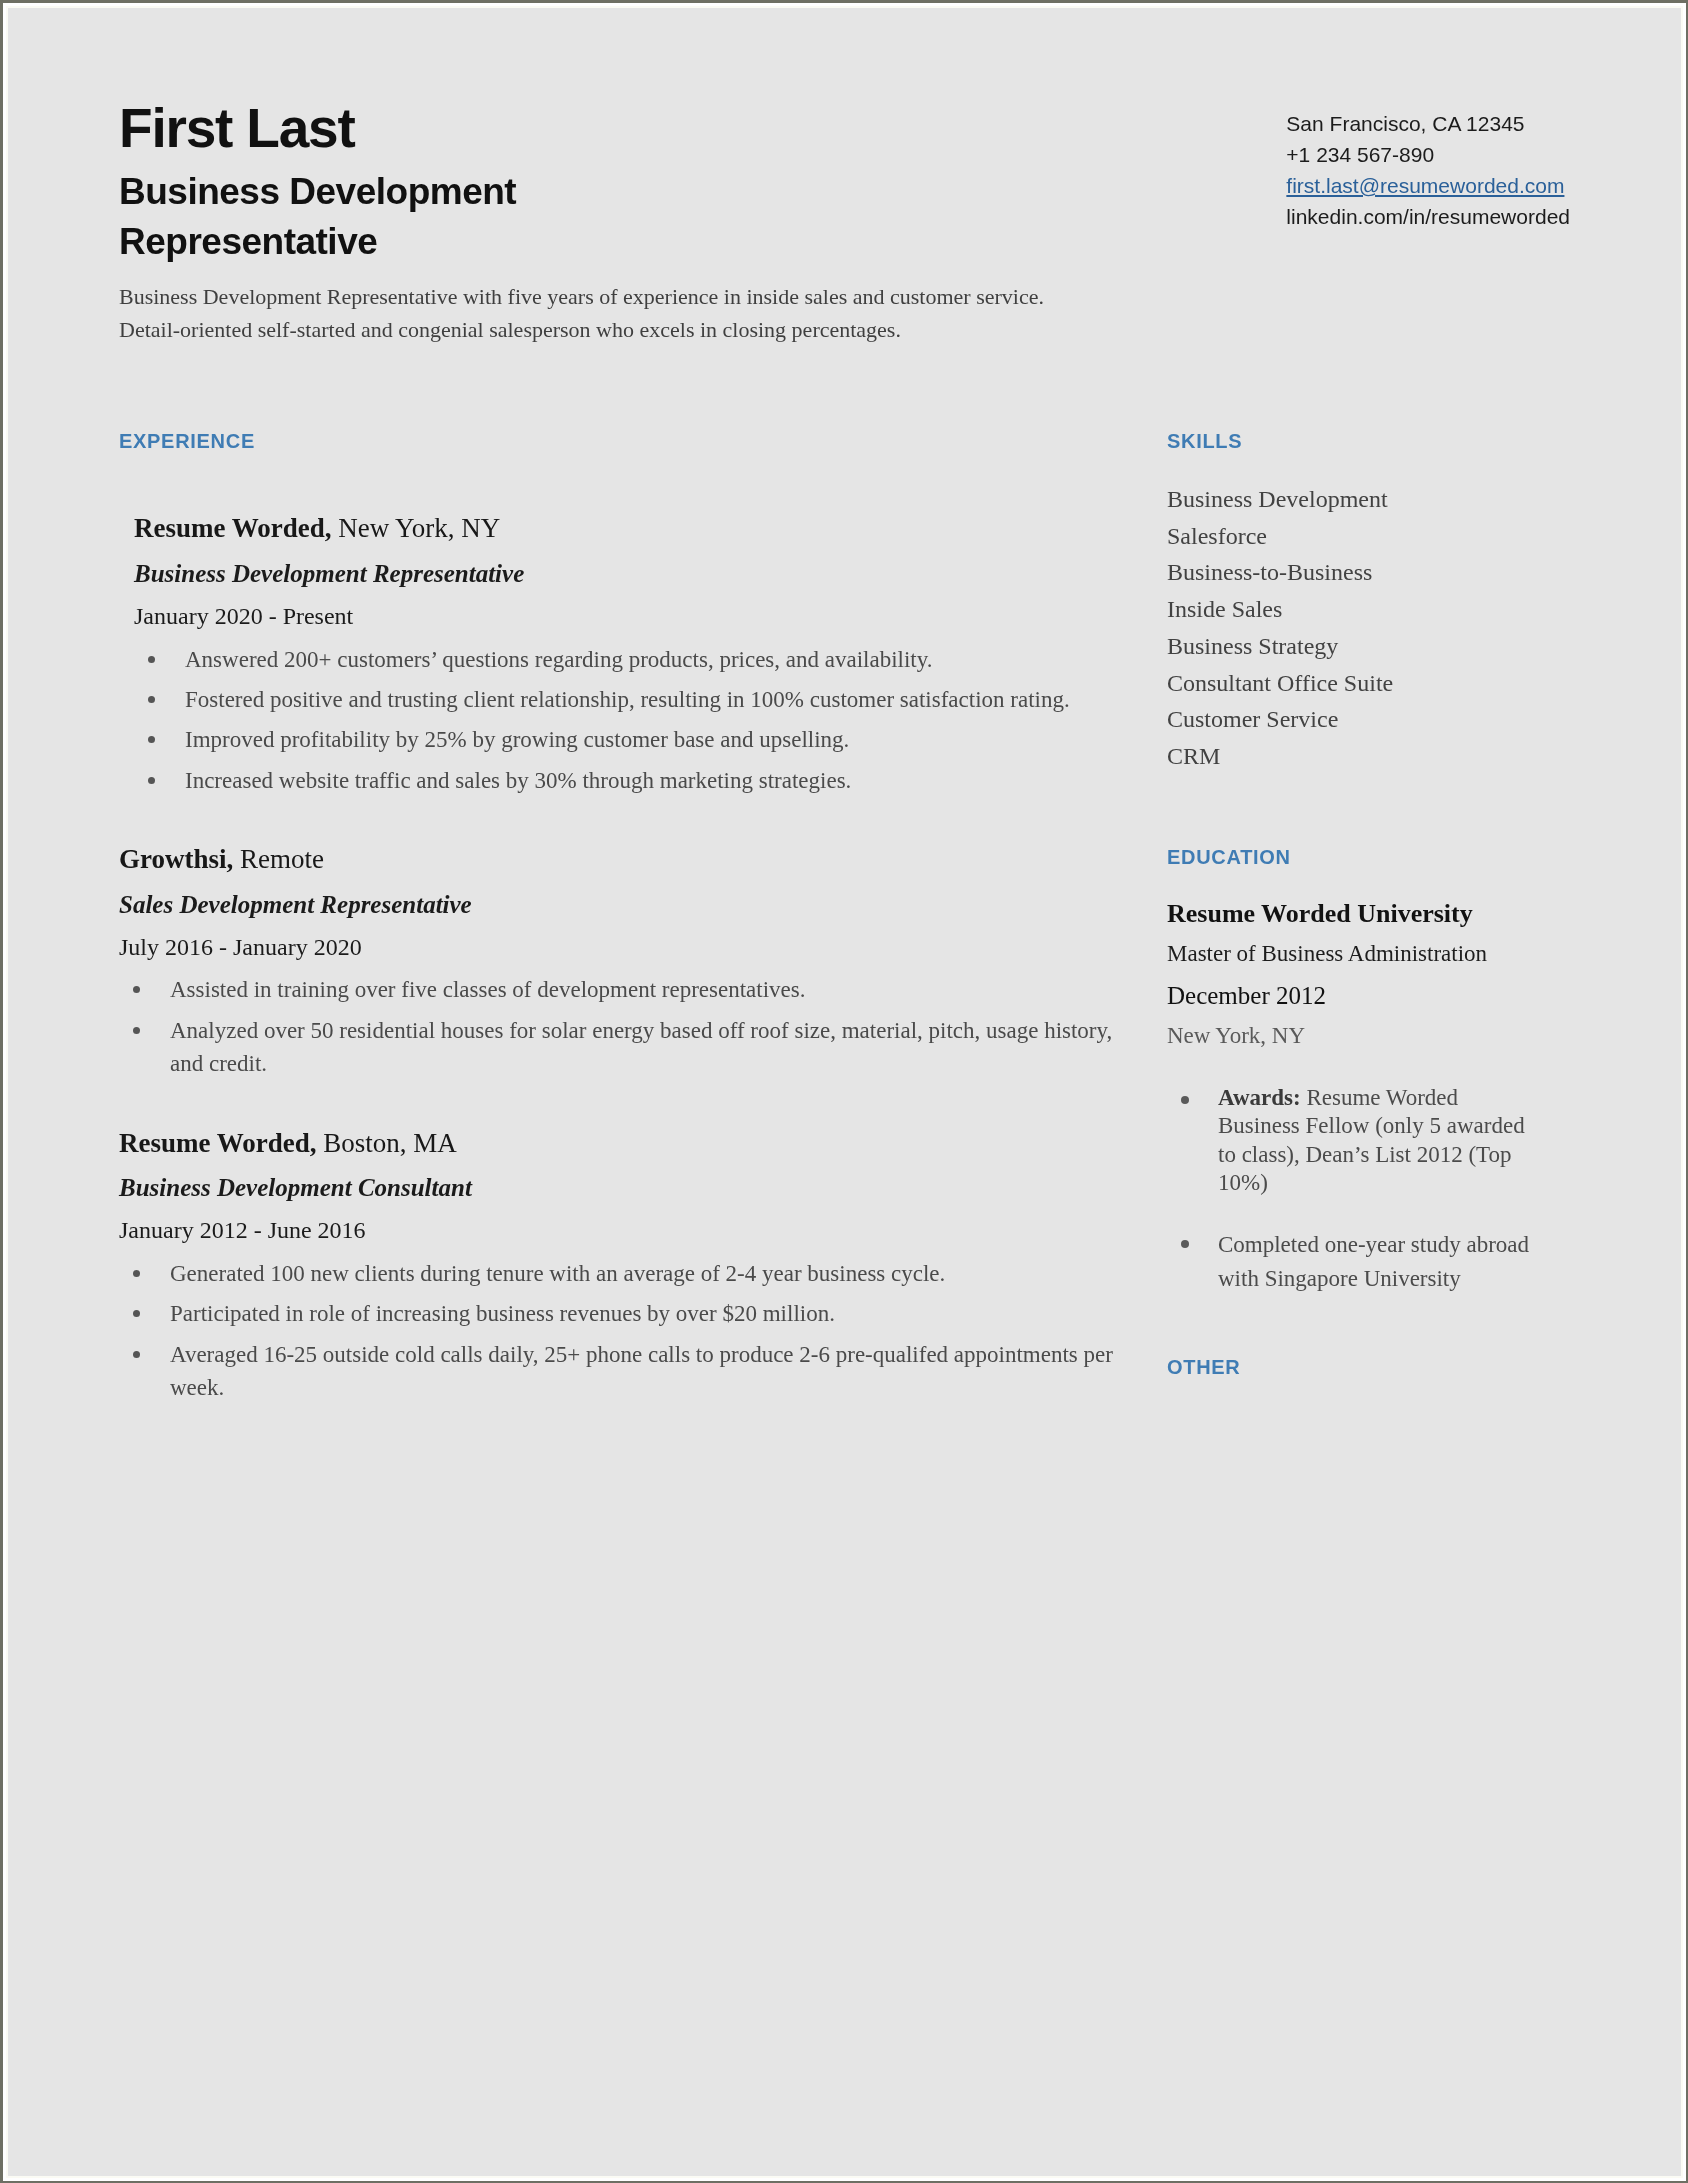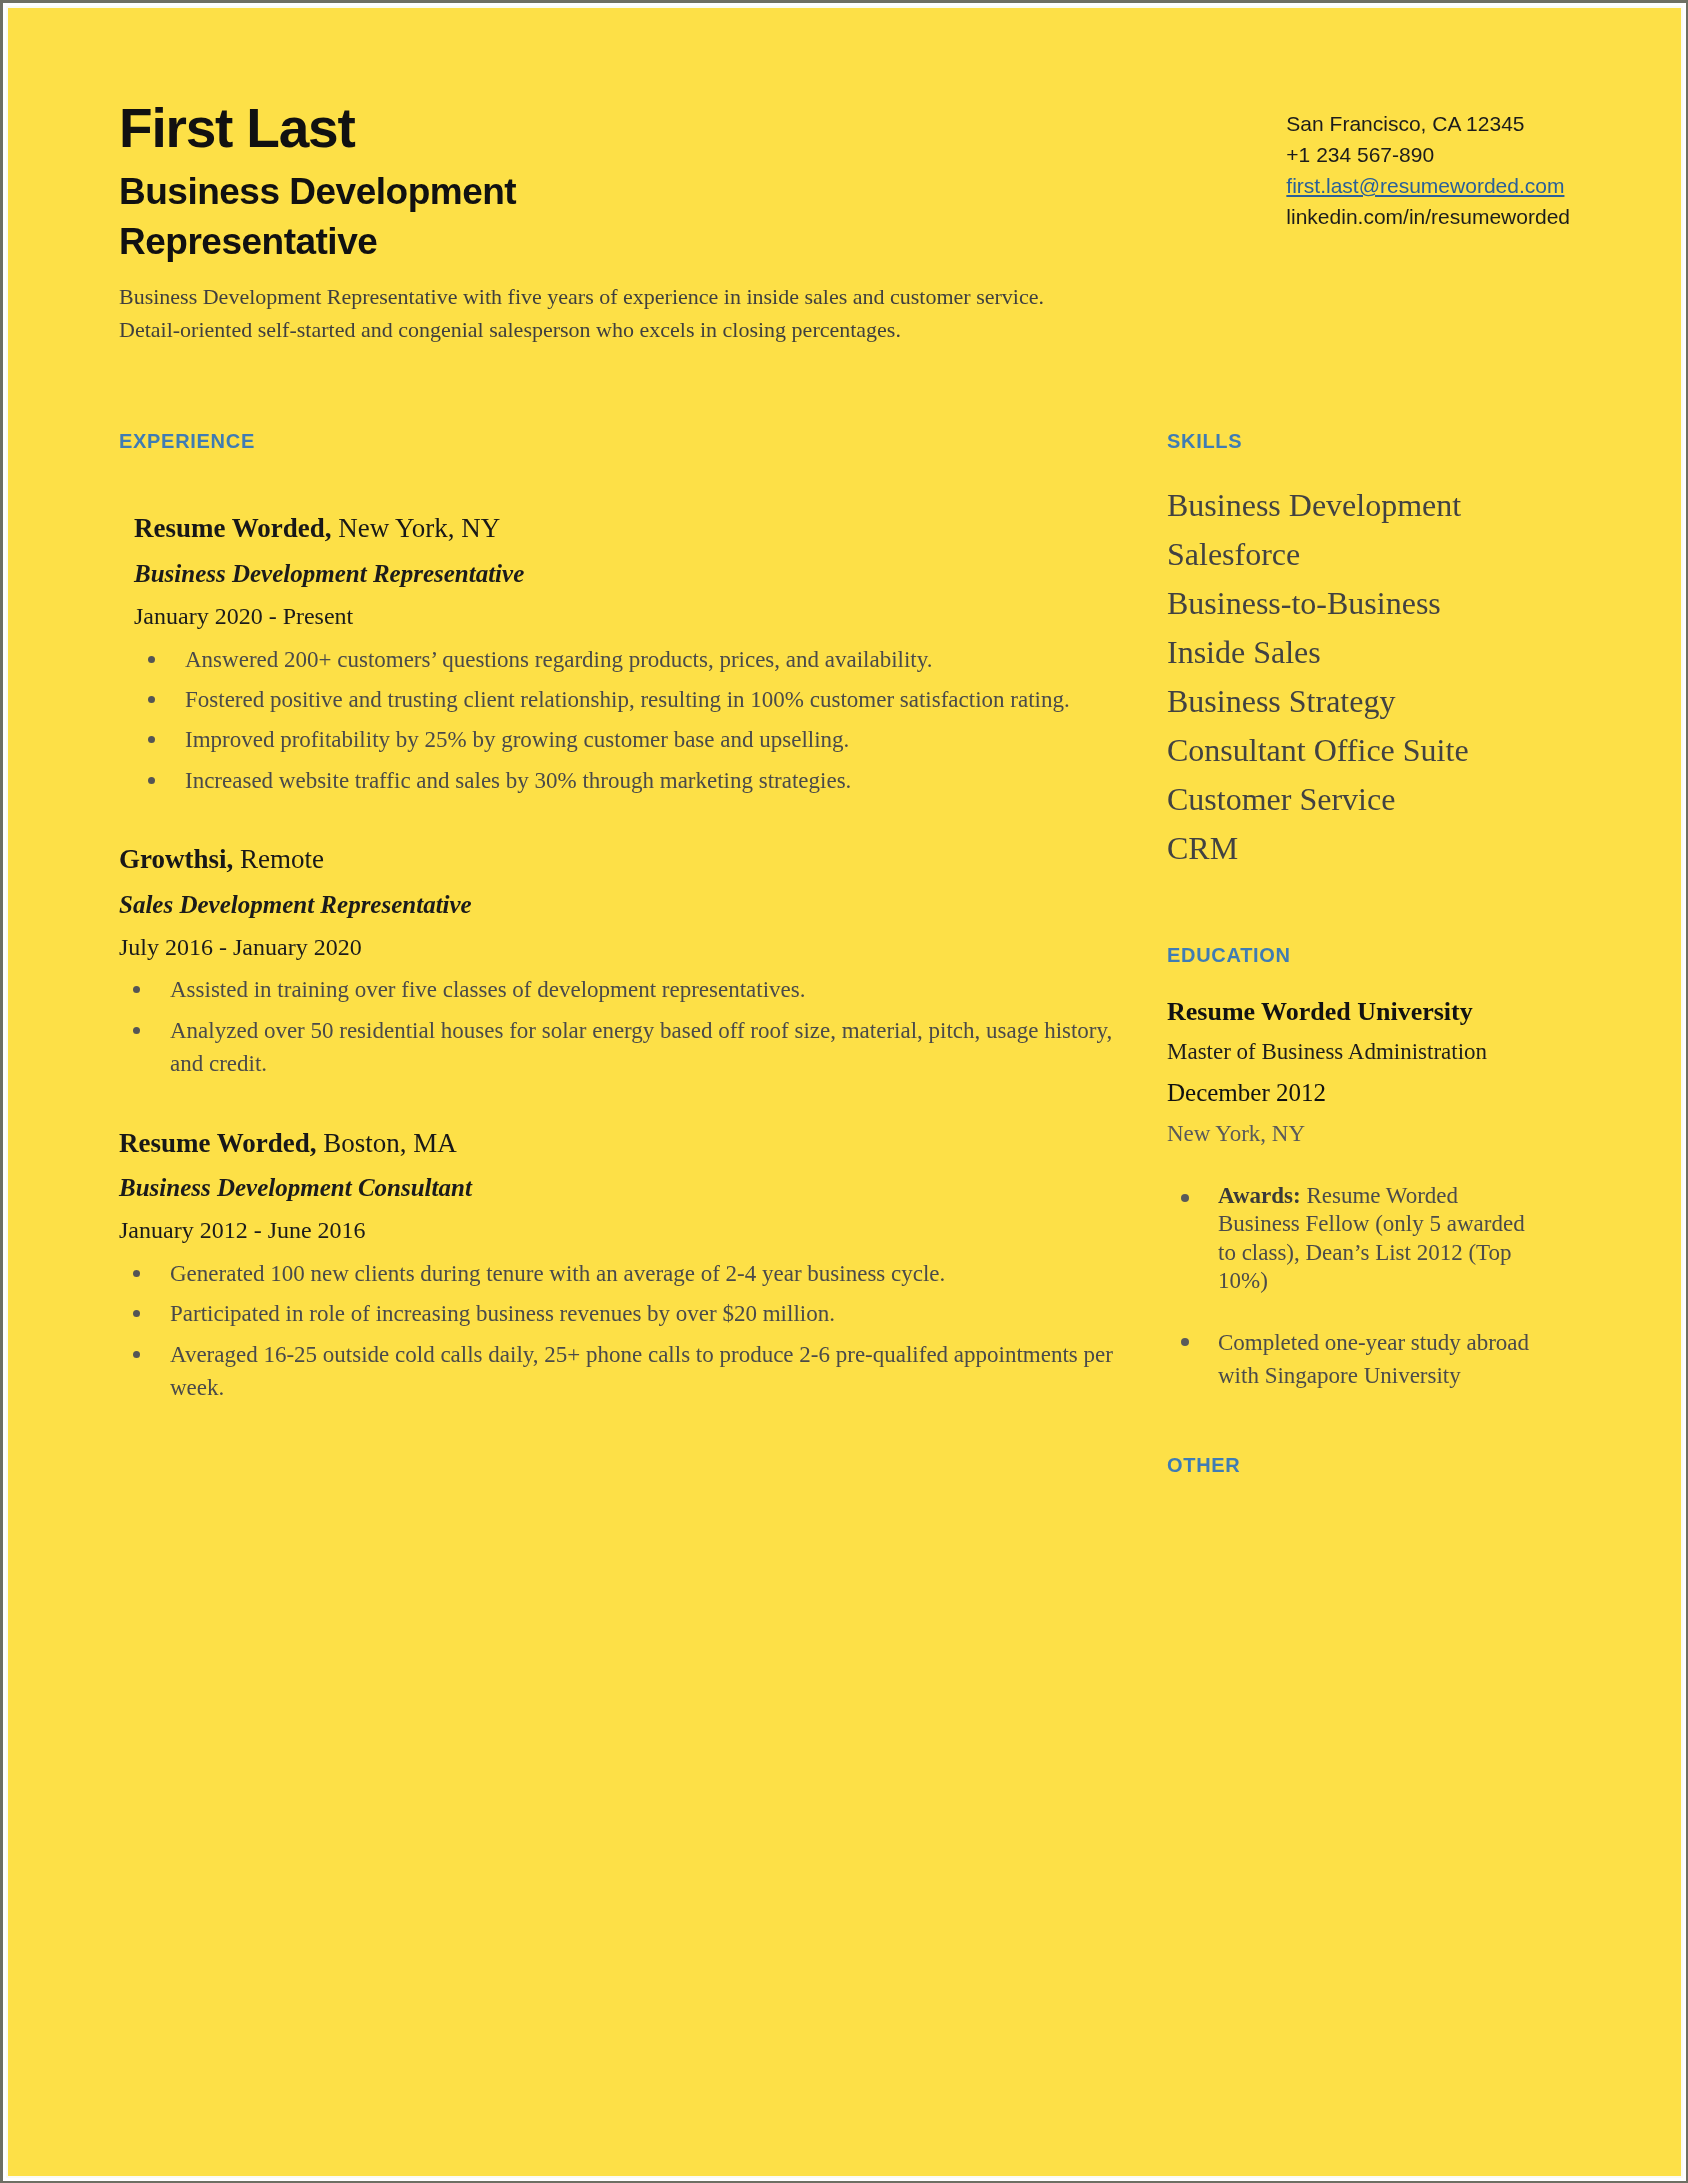--- a/index.html
+++ b/index.html
@@ -19,21 +19,21 @@
     width: 1689px;
     height: 2184px;
     box-sizing: border-box;
     background: #ffffff;
     border: 3px solid #6e6f63;
     overflow: hidden;
   }
   .page-inner {
     position: absolute;
     inset: 3px;
-    background: #fde047;
+    background: #e5e5e5;
     border: 2px solid #fbfbf4;
     box-sizing: border-box;
   }
 
   .content {
     position: absolute;
     left: 0; top: 0; right: 0; bottom: 0;
     padding: 91px 111px 59px 111px;
     box-sizing: border-box;
   }
@@ -167,21 +167,21 @@
   }
 
   
   .skills-list {
     margin: 28px 0 0 0;
     padding: 0;
     list-style: none;
   }
   .skills-list li {
     font-family: "Liberation Serif", serif;
-    font-size: 32px;
+    font-size: 24px;
     color: #424242;
     line-height: 1.53;
   }
 
   .edu-block { margin-top: 71px; }
   .edu-school {
     font-family: "Liberation Serif", serif;
     font-size: 26px;
     font-weight: bold;
     color: #121212;

